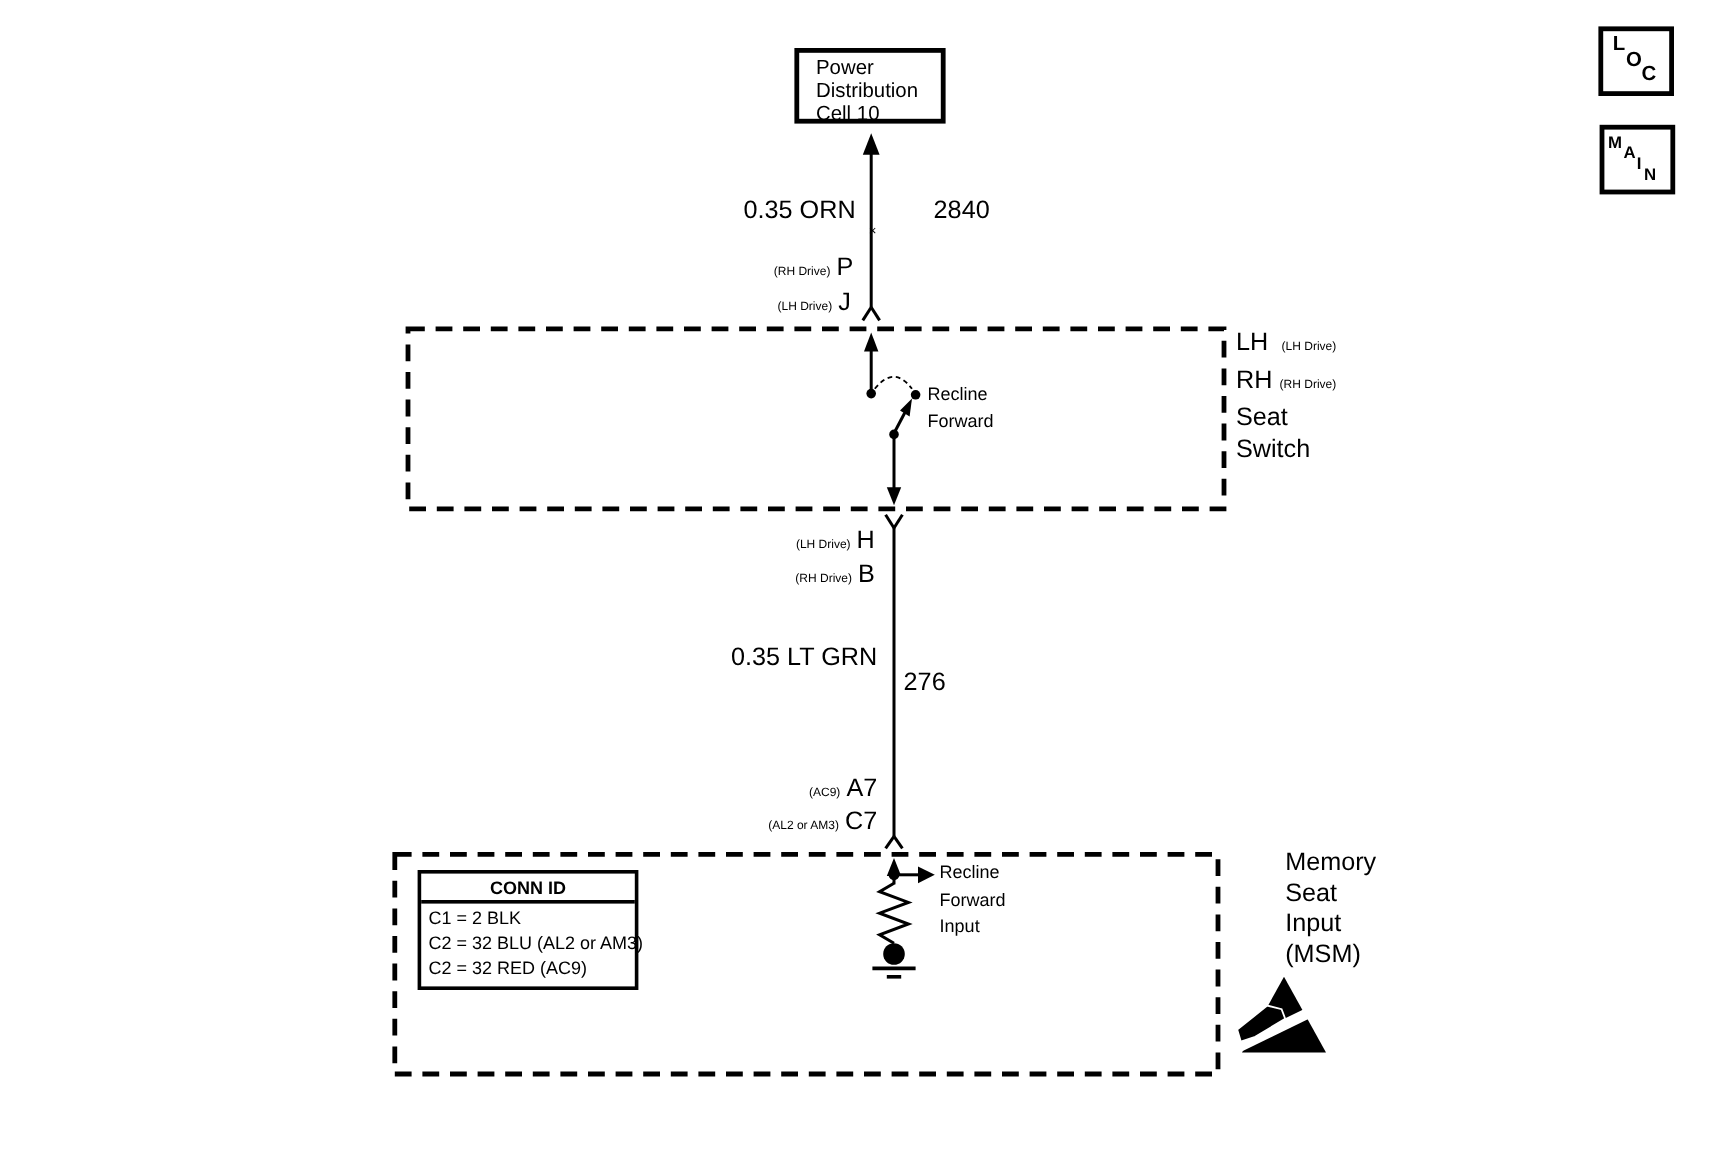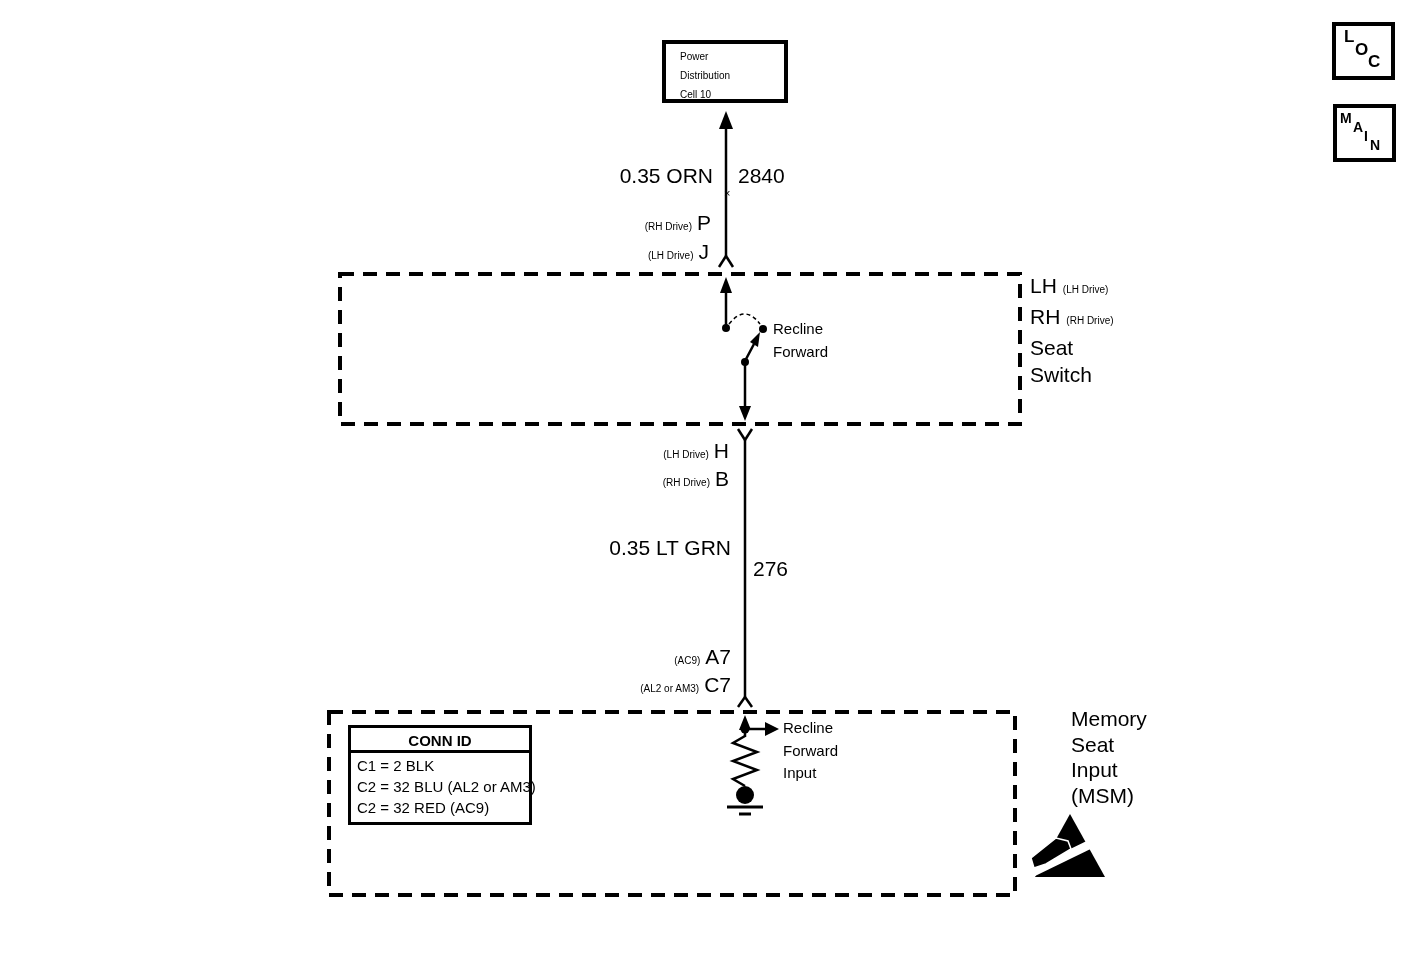--- a/index.html
+++ b/index.html
@@ -4,27 +4,27 @@
 <style>
   html,body{margin:0;padding:0;background:#ffffff;}
   .canvas{
     position:relative;width:1427px;height:960px;background:#ffffff;color:#000;
     font-family:"Liberation Sans", sans-serif;overflow:hidden;
   }
   .abs{position:absolute;white-space:nowrap;}
   .big{font-size:21px;}
   .small{font-size:10px;}
   .pin-row{display:flex;align-items:baseline;gap:5px;}
-  .name-line{display:flex;align-items:baseline;gap:6px;}
+  .name-line{display:flex;align-items:baseline;gap:6px;justify-content:space-between;}
   svg.layer{position:absolute;left:0;top:0;}
 
   
   .power-box{
     left:662px;top:40px;width:126px;height:63px;box-sizing:border-box;
-    border:4px solid #000;padding:3px 0 0 14px;font-size:10px;line-height:19px;
+    border:4px solid #000;padding:3px 0 0 14px;font-size:17px;line-height:19px;
   }
 
   
   .nav-btn{
     box-sizing:border-box;border:4px solid #000;background:#fff;
     font-weight:bold;cursor:pointer;
   }
   .nav-btn span{position:absolute;}
   .loc-btn{left:1332px;top:22px;width:63px;height:58px;font-size:17px;}
   .main-btn{left:1333px;top:104px;width:63px;height:58px;font-size:14px;}
@@ -124,21 +124,21 @@
   </div>
 
   <div class="abs nav-btn main-btn">
     <span style="left:3px;top:2px">M</span>
     <span style="left:16px;top:11px">A</span>
     <span style="left:27px;top:20px">I</span>
     <span style="left:33px;top:29px">N</span>
   </div>
 
   <div class="abs big" style="right:714px;top:164px">0.35 ORN</div>
-  <div class="abs big" style="left:738px;top:164px">2840</div>
+  <div class="abs big" style="left:778px;top:164px">2840</div>
   <div class="abs splice-mark" style="left:724px;top:187px">×</div>
 
   <div class="abs pin-row" style="right:716px;top:211px">
     <span class="small">(RH Drive)</span>
     <span class="big">P</span>
   </div>
   <div class="abs pin-row" style="right:718px;top:240px">
     <span class="small">(LH Drive)</span>
     <span class="big">J</span>
   </div>

